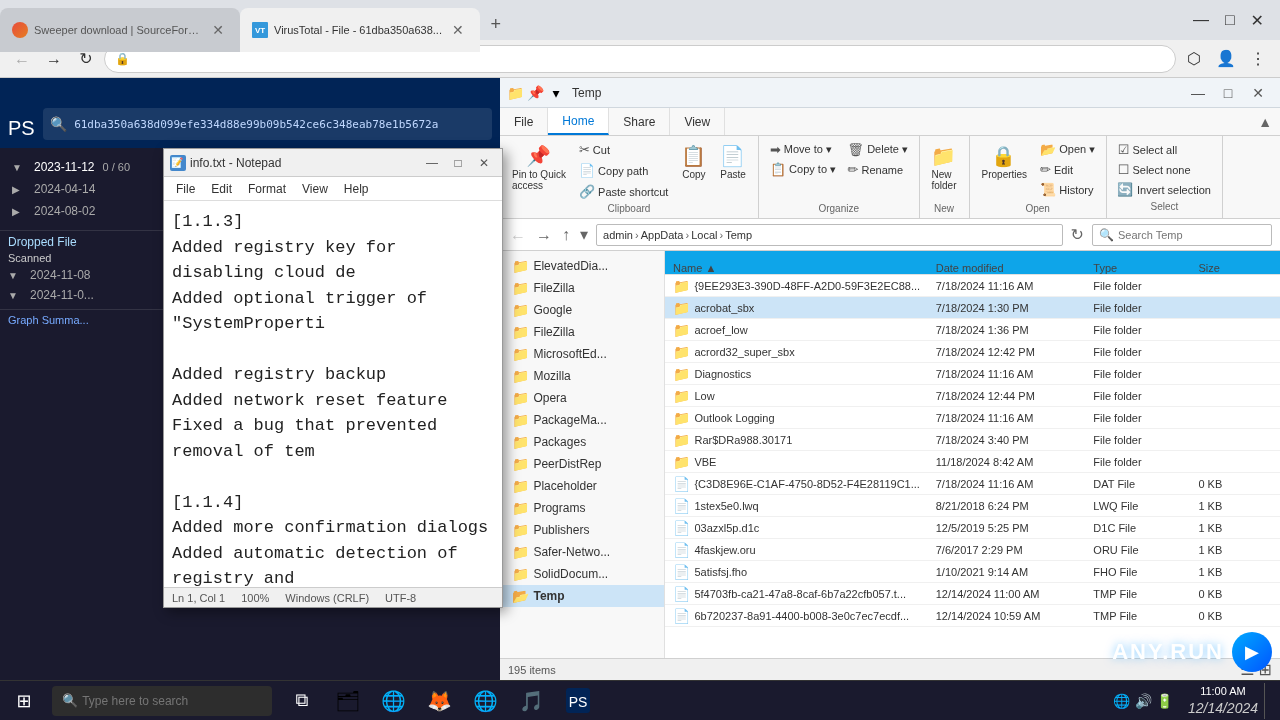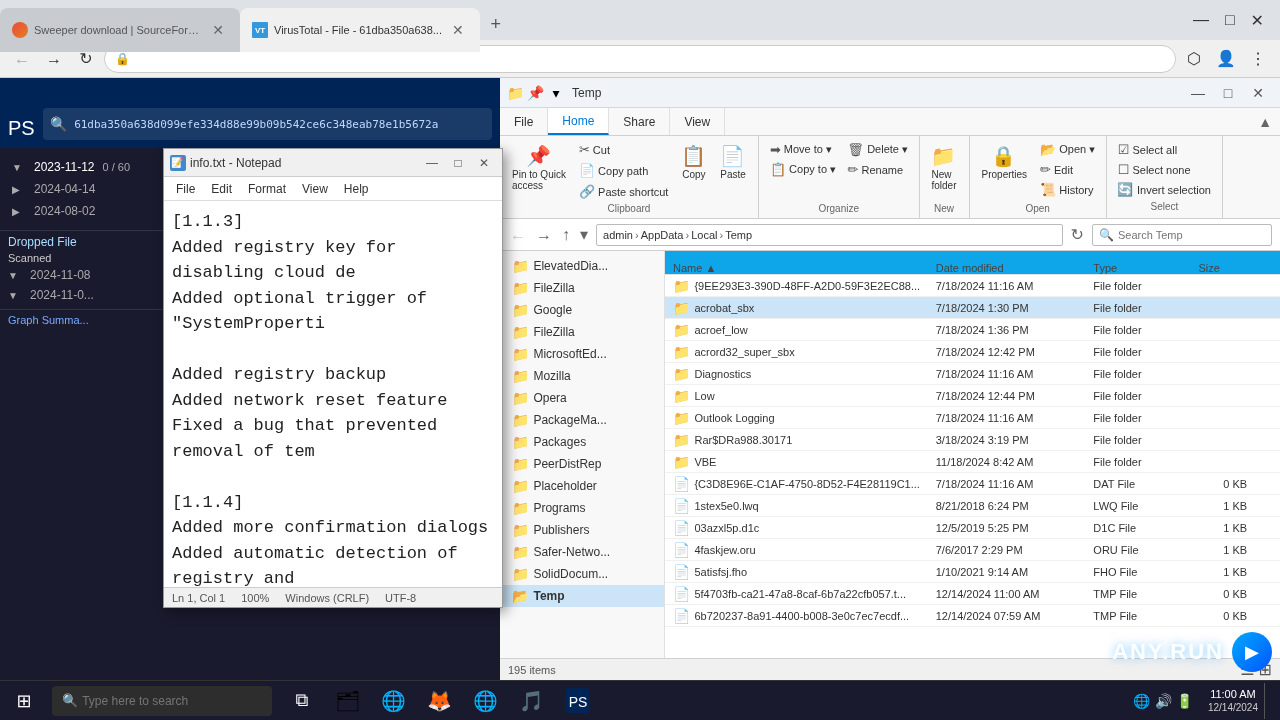--- a/index.html
+++ b/index.html
@@ -29,21 +29,21 @@
       cursor: pointer;
     }
     .taskbar-icon svg, .taskbar-icon span { font-size: 20px; }
     .taskbar-tray {
       margin-left: auto; display: flex; align-items: center; gap: 6px;
       padding-right: 10px; color: white; font-size: 11px;
     }
     .tray-icons { display: flex; gap: 4px; align-items: center; margin-right: 8px; }
     .tray-icon { font-size: 14px; color: #ccc; }
     .tray-time { text-align: center; line-height: 1.3; }
-    .tray-date { font-size: 10px; color: #ccc; }
+    .tray-date { font-size: 14px; color: #ccc; font-style: italic; }
 
     
     .browser-chrome {
       position: absolute; top: 0; left: 0; right: 0; height: 40px;
       background: #dee1e6; display: flex; align-items: stretch; z-index: 50;
     }
     .browser-tab {
       display: flex; align-items: center; padding: 0 12px; height: 44px; margin-top: 8px;
       border-radius: 8px 8px 0 0; font-size: 12px; max-width: 240px; min-width: 180px;
       gap: 6px; cursor: pointer; position: relative;
@@ -208,21 +208,21 @@
     .file-col.size { flex: 0.7; text-align: right; }
     .file-row {
       display: flex; padding: 2px 8px; align-items: center; height: 22px;
       border-bottom: 1px solid #f0f0f0; cursor: pointer;
     }
     .file-row.selected { background: #cce4f7; }
     .file-cell { font-size: 11px; color: #333; overflow: hidden; white-space: nowrap; text-overflow: ellipsis; }
     .file-cell.name { flex: 2.5; display: flex; align-items: center; gap: 4px; }
     .file-cell.date { flex: 1.5; }
     .file-cell.type { flex: 1; }
-    .file-cell.size { flex: 0.7; text-align: center; }
+    .file-cell.size { flex: 0.7; text-align: left; }
     .folder-row-icon { font-size: 14px; color: #f5c518; }
     .file-row-icon { font-size: 14px; color: #6ab0de; }
     .file-row-icon.dat { color: #888; }
     .file-row-icon.lwq { color: #4CAF50; }
     .file-row-icon.d1c { color: #FF9800; }
     .file-row-icon.oru { color: #9C27B0; }
     .file-row-icon.fho { color: #F44336; }
     .file-row-icon.tmp { color: #9E9E9E; }
 
     .explorer-statusbar {
@@ -703,21 +703,21 @@
           </div>
         <div class="file-cell date">7/18/2024 11:16 AM</div>
         <div class="file-cell type">File folder</div>
         <div class="file-cell size"></div>
       </div>
       <div class="file-row">
         <div class="file-cell name">
             <span class="folder-row-icon">📁</span>
             <span>Rar$DRa988.30171</span>
           </div>
-        <div class="file-cell date">3/18/2024 3:19 PM</div>
+        <div class="file-cell date">7/18/2024 3:40 PM</div>
         <div class="file-cell type">File folder</div>
         <div class="file-cell size"></div>
       </div>
       <div class="file-row">
         <div class="file-cell name">
             <span class="folder-row-icon">📁</span>
             <span>VBE</span>
           </div>
         <div class="file-cell date">11/18/2024 8:42 AM</div>
         <div class="file-cell type">File folder</div>
@@ -776,21 +776,21 @@
           </div>
         <div class="file-cell date">12/14/2024 11:00 AM</div>
         <div class="file-cell type">TMP File</div>
         <div class="file-cell size">0 KB</div>
       </div>
       <div class="file-row">
         <div class="file-cell name">
             <span class="file-row-icon tmp">📄</span>
             <span>6b720237-8a91-4400-b008-3e0c7ec7ecdf...</span>
           </div>
-        <div class="file-cell date">12/14/2024 07:59 AM</div>
+        <div class="file-cell date">12/14/2024 10:59 AM</div>
         <div class="file-cell type">TMP File</div>
         <div class="file-cell size">0 KB</div>
       </div>
     </div>
   </div>
 
   <div class="explorer-statusbar">
     <span>195 items</span>
     <div style="margin-left:auto;display:flex;gap:4px;">
       <span style="font-size:16px;cursor:pointer;">☰</span>

